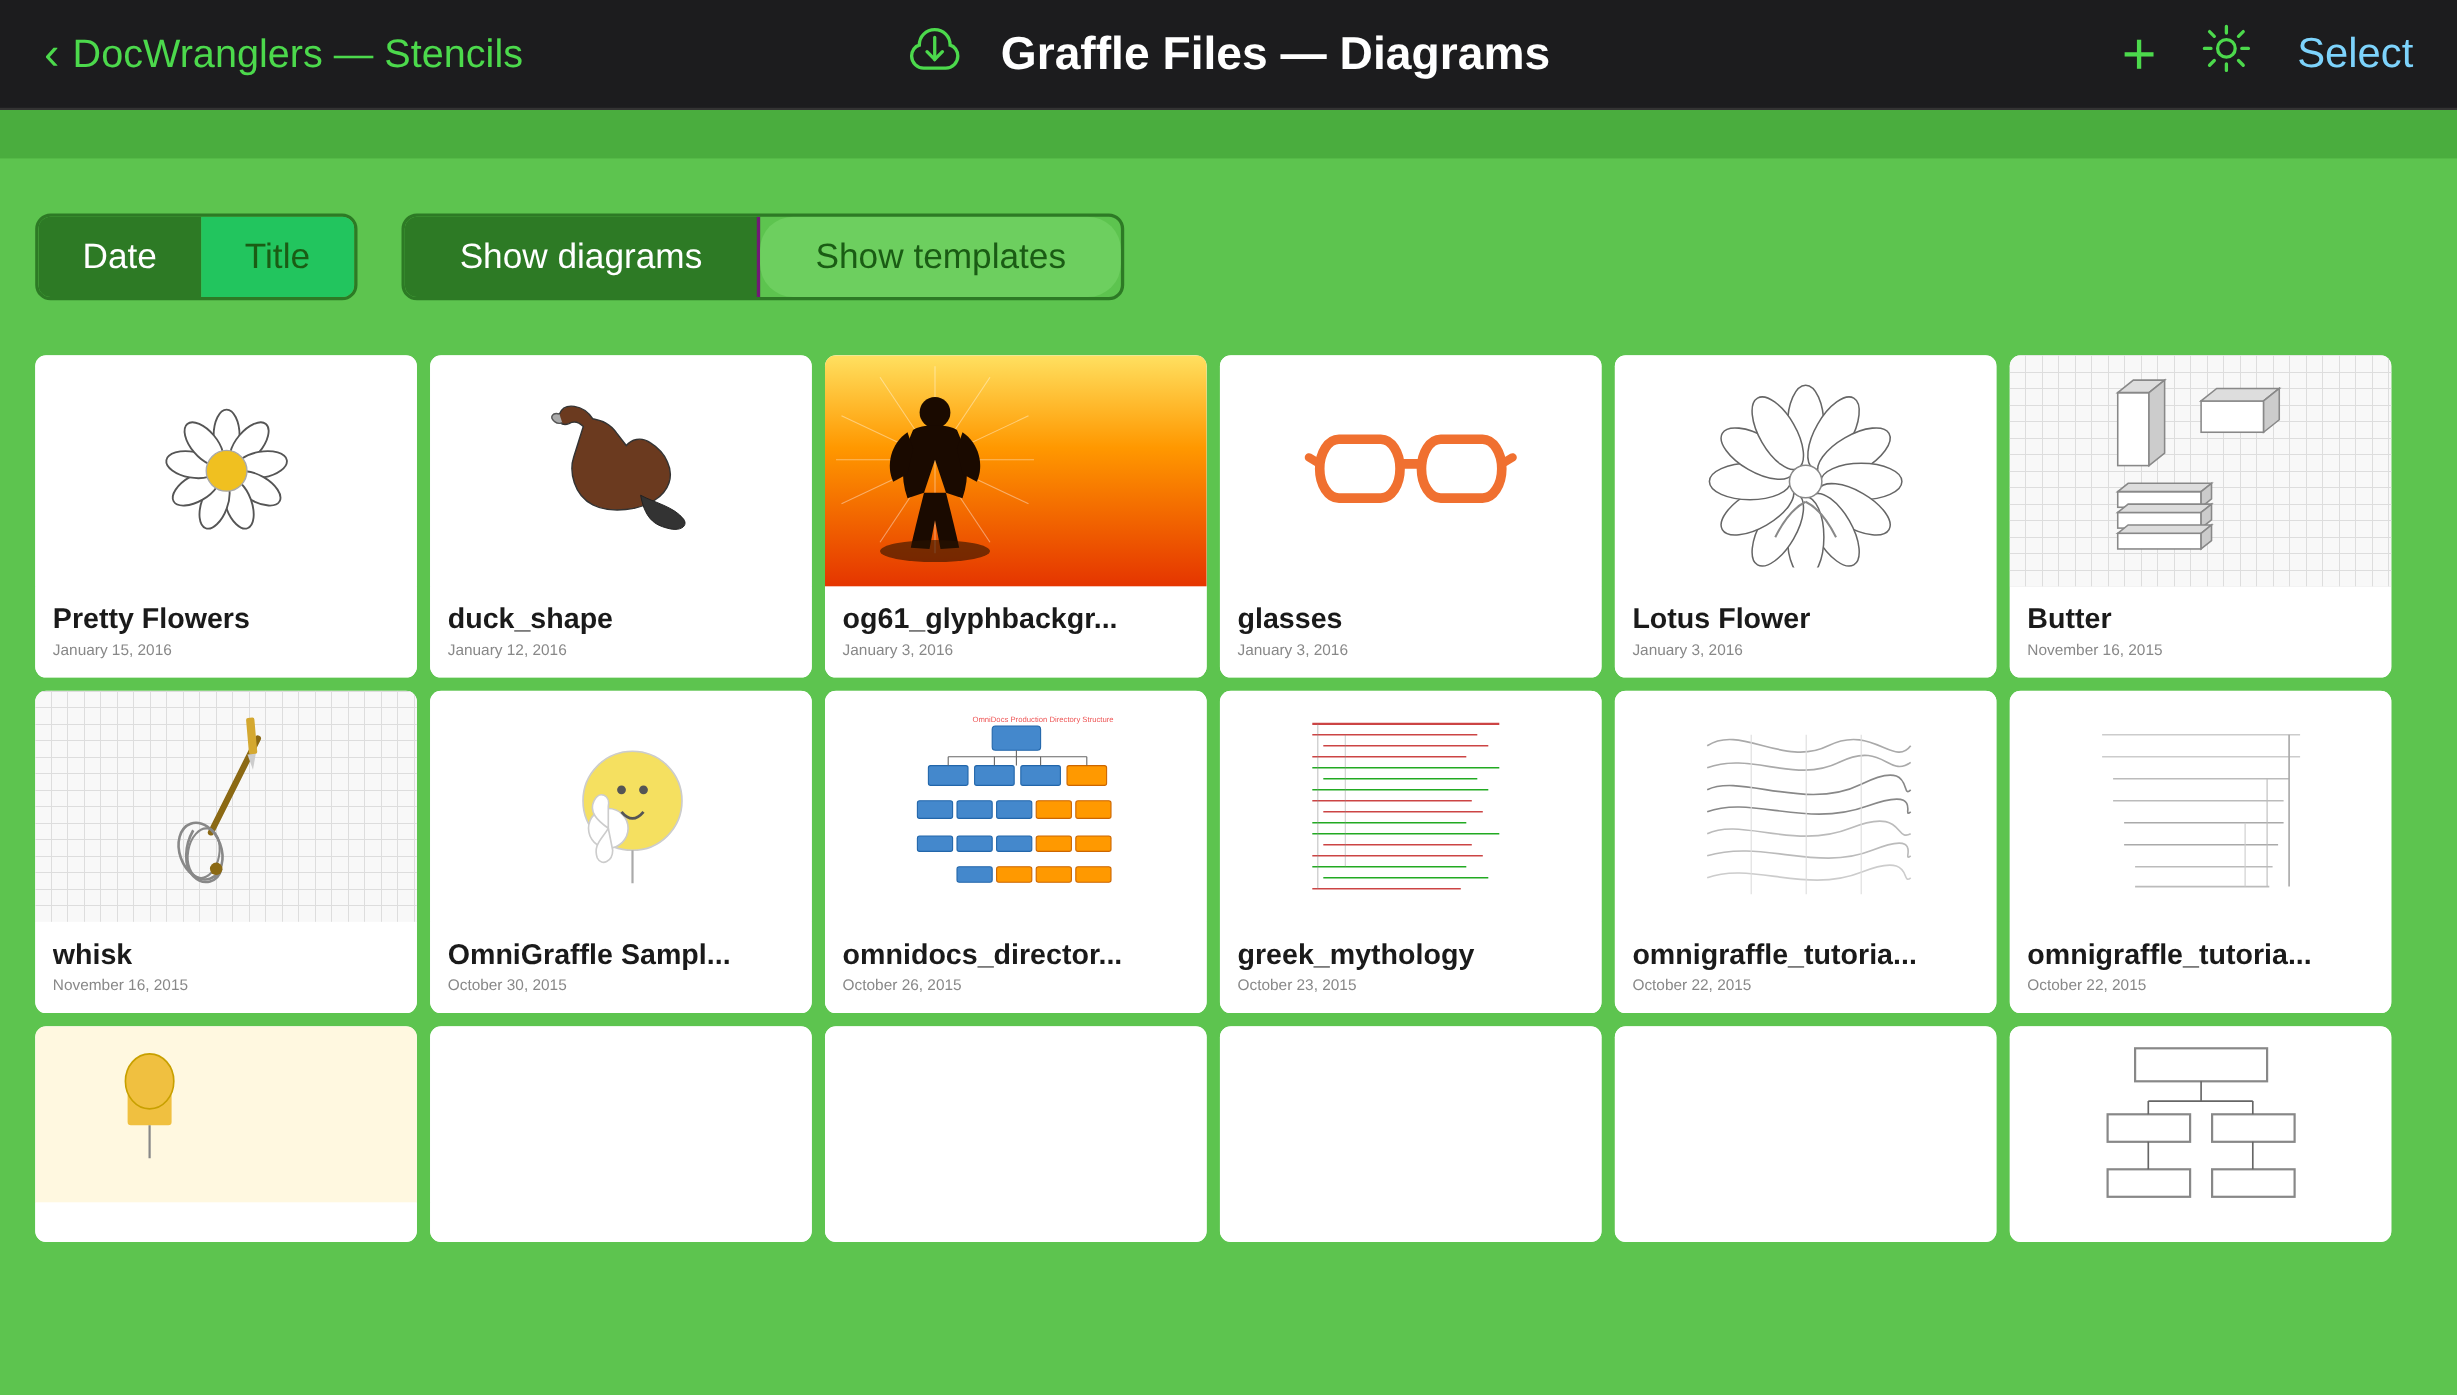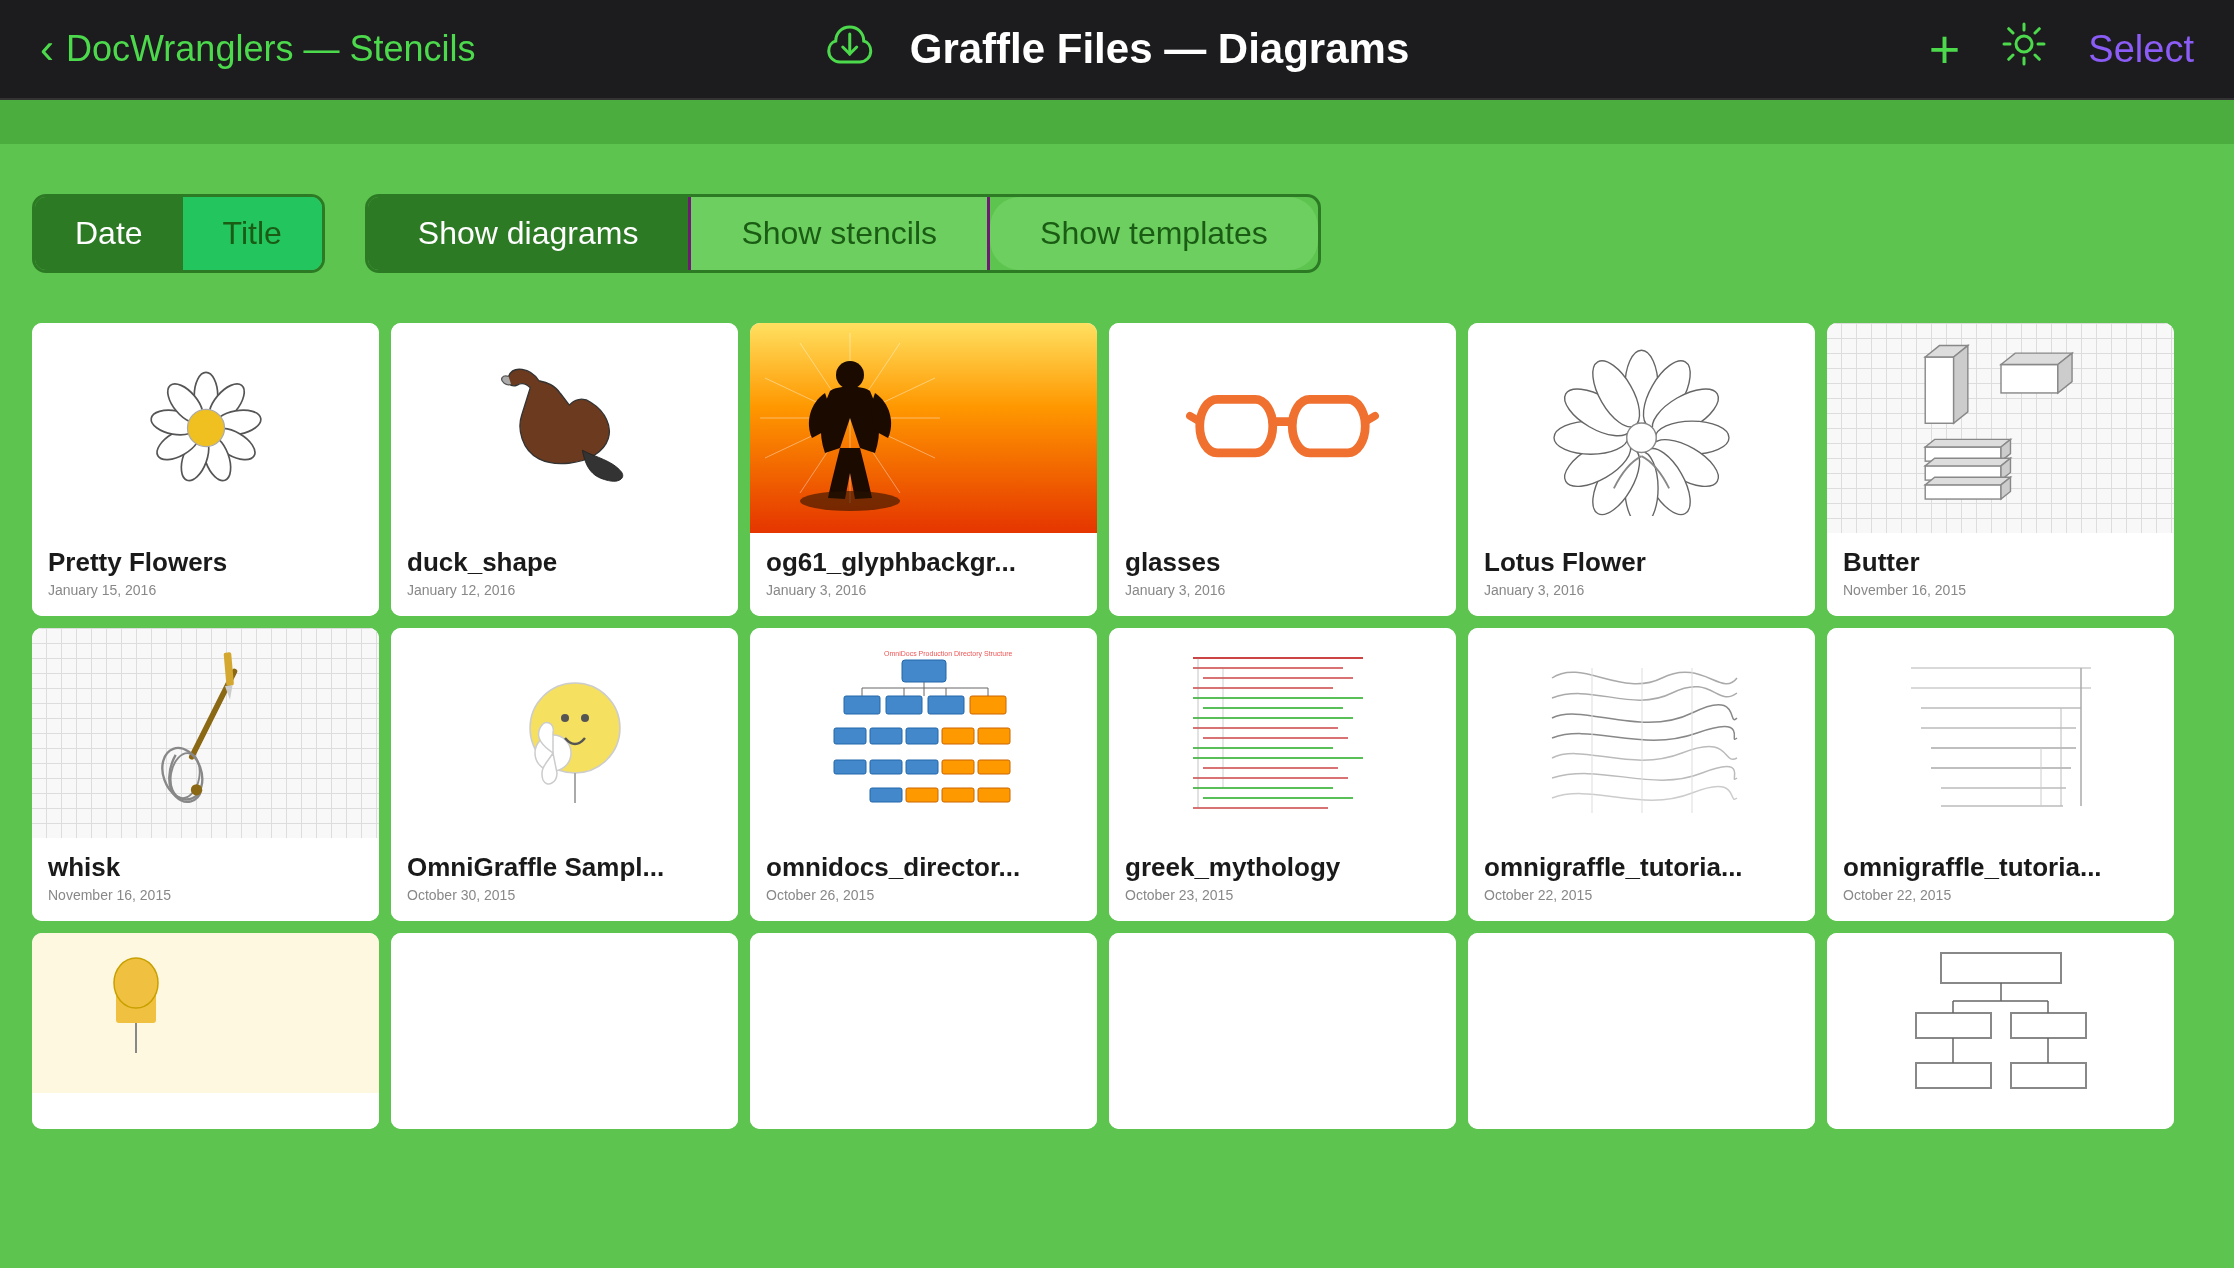--- a/index.html
+++ b/index.html
@@ -61,21 +61,21 @@
       font-weight: 200;
       cursor: pointer;
       line-height: 1;
     }
     .nav-gear {
       color: #4cd94c;
       font-size: 46px;
       cursor: pointer;
     }
     .nav-select {
-      color: #8b5cf6;
+      color: #7dd3fc;
       font-size: 38px;
       font-weight: 400;
       cursor: pointer;
     }
 
     
     .main-content {
       background: #5dc44f;
       height: calc(1268px - 100px);
       padding: 50px 60px 40px 32px;
@@ -231,21 +231,20 @@
 
   <div class="filter-row">
 
     <div class="sort-group">
       <button class="sort-btn active">Date</button>
       <button class="sort-btn inactive">Title</button>
     </div>
 
     <div class="view-group">
       <button class="view-btn active">Show diagrams</button>
-      <button class="view-btn inactive">Show stencils</button>
       <button class="view-btn inactive">Show templates</button>
     </div>
   </div>
 
   <div class="file-grid">
 
     <div class="file-card">
       <div class="file-thumb" style="background:white;">
         <svg viewBox="0 0 200 190" width="170" height="160">
 

